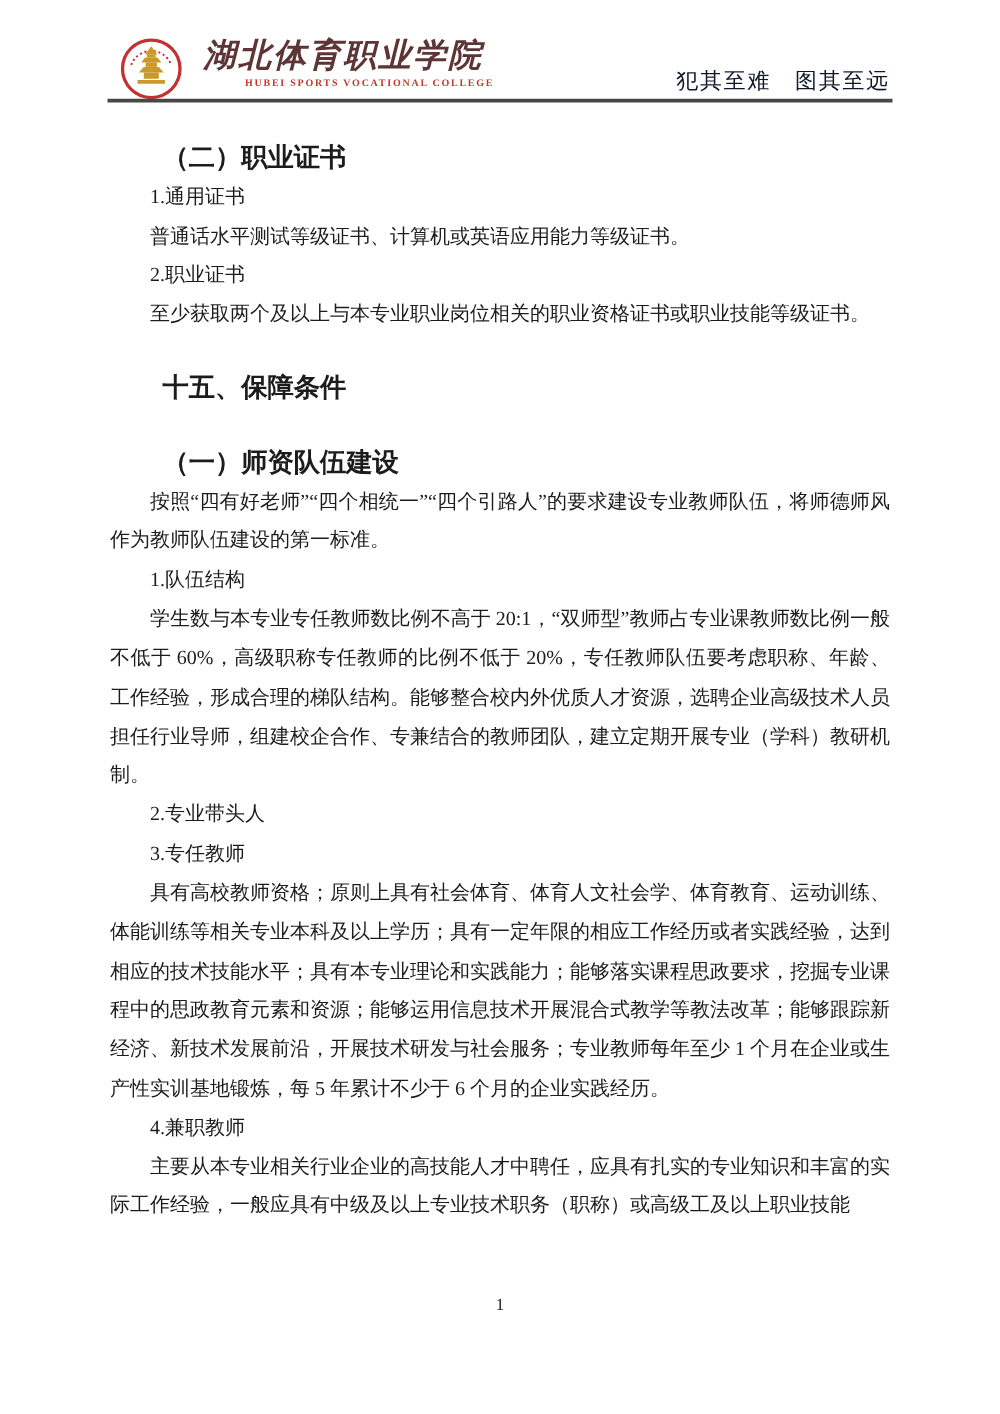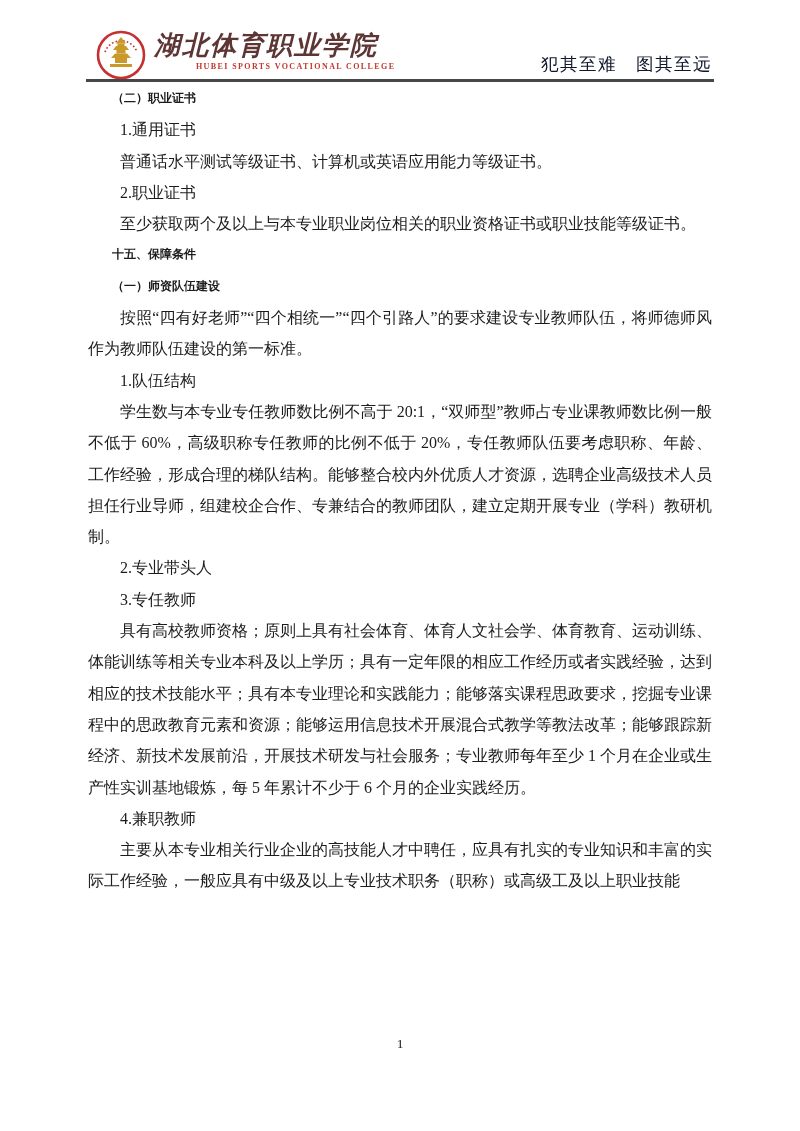--- a/index.html
+++ b/index.html
@@ -11,21 +11,21 @@
     font-family: "Liberation Serif", "DejaVu Serif", serif;
     color: #1c1c1c;
     overflow: hidden;
   }
 
   
   .seal {
     position: absolute; left: 96px; top: 30px;
     width: 50px; height: 50px;
   }
-  .logo-text { position: absolute; left: 154px; top: 29px; }
+  .logo-text { position: absolute; left: 154px; top: 29px; text-align: center; }
   .college-zh {
     font-family: "DejaVu Serif", "Liberation Serif", serif;
     font-style: italic;
     font-weight: bold;
     font-size: 26px;
     line-height: 32px;
     letter-spacing: 2px;
     color: #5e3535;
     white-space: nowrap;
   }
@@ -56,22 +56,23 @@
   .content {
     position: absolute; left: 88px; top: 83px;
     width: 624px;
     font-size: 16px;
     line-height: 31.3px;
   }
   .blk { text-indent: 2em; text-align: justify; }
   .blk.h1, .blk.h2 {
     font-family: "Liberation Sans", "DejaVu Sans", sans-serif;
     font-weight: bold;
-    font-size: 12px;
+    font-size: 21px;
     text-align: left;
+    margin-top: 28px;
   }
 
   
   .footer {
     position: absolute; top: 1036px; left: 0;
     width: 100%;
     text-align: center;
     font-size: 13.5px;
     color: #1c1c1c;
   }

